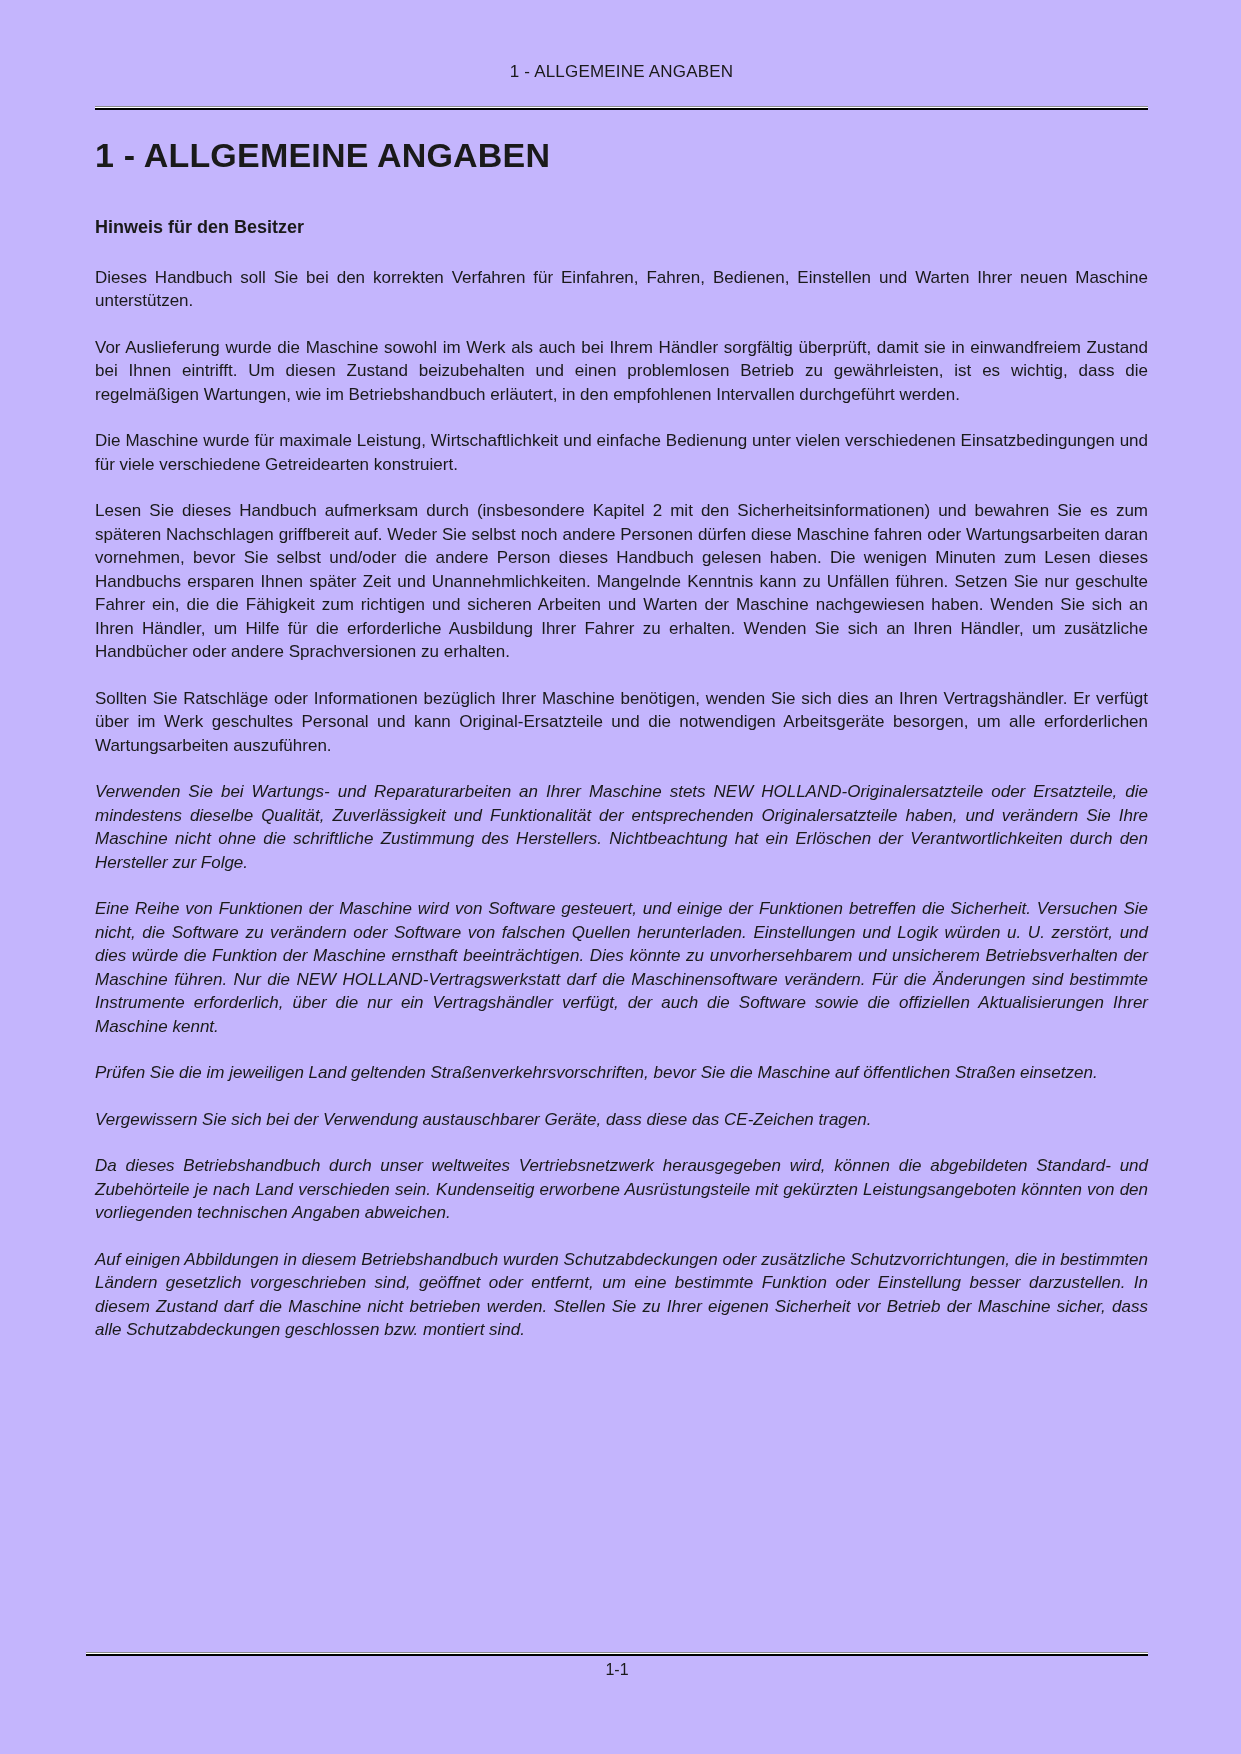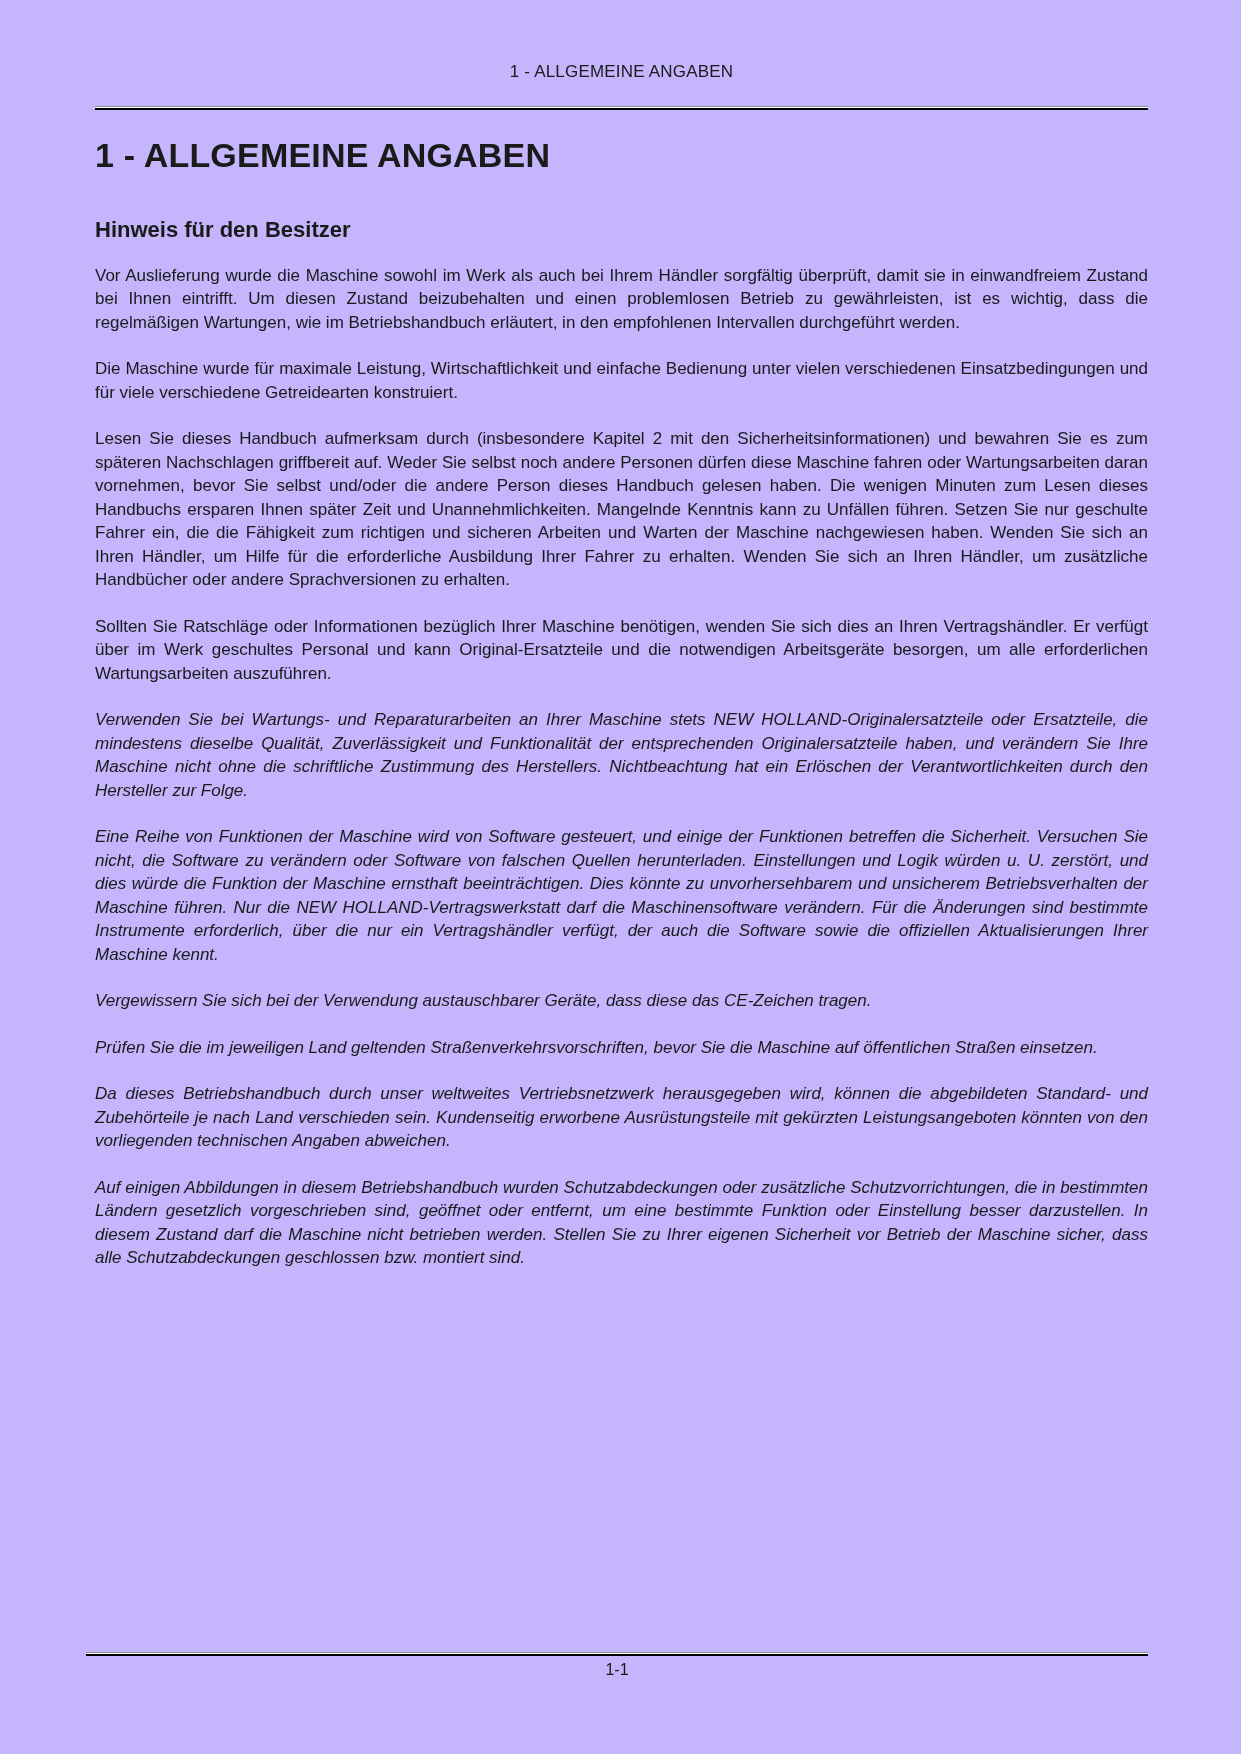--- a/index.html
+++ b/index.html
@@ -27,21 +27,21 @@
   .rule .dark  { height:2px; background:#000000; }
 
   h1.chapter-title {
     font-size:34px;
     font-weight:bold;
     margin:28px 0 0 0;
     line-height:1.05;
     letter-spacing:0.2px;
   }
   h2.section-title {
-    font-size:22px;
+    font-size:18px;
     font-weight:bold;
     margin:44px 0 0 0;
     line-height:1.05;
   }
 
   .bodytext p, .bodytext .note {
     font-size:17px;
     line-height:23.5px;
     text-align:justify;
     margin:23px 0 0 0;
@@ -77,38 +77,39 @@
       <div class="gap"></div>
       <div class="dark"></div>
     </div>
 
     <h1 class="chapter-title">1 - ALLGEMEINE ANGABEN</h1>
 
     <h2 class="section-title">Hinweis für den Besitzer</h2>
 
     <div class="bodytext">
 
+      <p class="first">Dieses Handbuch soll Sie bei den korrekten Verfahren für Einfahren, Fahren, Bedienen, Einstellen und Warten Ihrer neuen Maschine unterstützen.</p>
 
       <p>Vor Auslieferung wurde die Maschine sowohl im Werk als auch bei Ihrem Händler sorgfältig überprüft, damit sie in einwandfreiem Zustand bei Ihnen eintrifft. Um diesen Zustand beizubehalten und einen problemlosen Betrieb zu gewährleisten, ist es wichtig, dass die regelmäßigen Wartungen, wie im Betriebshandbuch erläutert, in den empfohlenen Intervallen durchgeführt werden.</p>
 
       <p>Die Maschine wurde für maximale Leistung, Wirtschaftlichkeit und einfache Bedienung unter vielen verschiedenen Einsatzbedingungen und für viele verschiedene Getreidearten konstruiert.</p>
 
       <p>Lesen Sie dieses Handbuch aufmerksam durch (insbesondere Kapitel 2 mit den Sicherheitsinformationen) und bewahren Sie es zum späteren Nachschlagen griffbereit auf.  Weder Sie selbst noch andere Personen dürfen diese Maschine fahren oder Wartungsarbeiten daran vornehmen, bevor Sie selbst und/oder die andere Person dieses Handbuch gelesen haben.  Die wenigen Minuten zum Lesen dieses Handbuchs ersparen Ihnen später Zeit und Unannehmlichkeiten.  Mangelnde Kenntnis kann zu Unfällen führen.  Setzen Sie nur geschulte Fahrer ein, die die Fähigkeit zum richtigen und sicheren Arbeiten und Warten der Maschine nachgewiesen haben. Wenden Sie sich an Ihren Händler, um Hilfe für die erforderliche Ausbildung Ihrer Fahrer zu erhalten. Wenden Sie sich an Ihren Händler, um zusätzliche Handbücher oder andere Sprachversionen zu erhalten.</p>
 
       <p>Sollten Sie Ratschläge oder Informationen bezüglich Ihrer Maschine benötigen, wenden Sie sich dies an Ihren Vertragshändler.  Er verfügt über im Werk geschultes Personal und kann Original-Ersatzteile und die notwendigen Arbeitsgeräte besorgen, um alle erforderlichen Wartungsarbeiten auszuführen.</p>
 
       <div class="note italic">
         <div class="note-line"><span>Verwenden Sie bei Wartungs- und Reparaturarbeiten an Ihrer Maschine stets NEW HOLLAND-Originalersatzteile oder Ersatzteile, die mindestens dieselbe Qualität, Zuverlässigkeit und Funktionalität der entsprechenden Originalersatzteile haben, und verändern Sie Ihre Maschine nicht ohne die schriftliche Zustimmung des Herstellers.  Nichtbeachtung hat ein Erlöschen der Verantwortlichkeiten durch den Hersteller zur Folge.</span></div>
       </div>
 
       <p class="italic">Eine Reihe von Funktionen der Maschine wird von Software gesteuert, und einige der Funktionen betreffen die Sicherheit.  Versuchen Sie nicht, die Software zu verändern oder Software von falschen Quellen herunterladen.  Einstellungen und Logik würden u. U. zerstört, und dies würde die Funktion der Maschine ernsthaft beeinträchtigen.  Dies könnte zu unvorhersehbarem und unsicherem Betriebsverhalten der Maschine führen.  Nur die NEW HOLLAND-Vertragswerkstatt darf die Maschinensoftware verändern.  Für die Änderungen sind bestimmte Instrumente erforderlich, über die nur ein Vertragshändler verfügt, der auch die Software sowie die offiziellen Aktualisierungen Ihrer Maschine kennt.</p>
 
+      <p class="italic">Prüfen Sie die im jeweiligen Land geltenden Straßenverkehrsvorschriften, bevor Sie die Maschine auf öffentlichen Straßen einsetzen.</p>
+
       <p class="italic">Vergewissern Sie sich bei der Verwendung austauschbarer Geräte, dass diese das CE-Zeichen tragen.</p>
-
-      <p class="italic">Prüfen Sie die im jeweiligen Land geltenden Straßenverkehrsvorschriften, bevor Sie die Maschine auf öffentlichen Straßen einsetzen.</p>
 
       <p class="italic">Da dieses Betriebshandbuch durch unser weltweites Vertriebsnetzwerk herausgegeben wird, können die abgebildeten Standard- und Zubehörteile je nach Land verschieden sein.  Kundenseitig erworbene Ausrüstungsteile mit gekürzten Leistungsangeboten könnten von den vorliegenden technischen Angaben abweichen.</p>
 
       <p class="italic">Auf einigen Abbildungen in diesem Betriebshandbuch wurden Schutzabdeckungen oder zusätzliche Schutzvorrichtungen, die in bestimmten Ländern gesetzlich vorgeschrieben sind, geöffnet oder entfernt, um eine bestimmte Funktion oder Einstellung besser darzustellen.  In diesem Zustand darf die Maschine nicht betrieben werden.  Stellen Sie zu Ihrer eigenen Sicherheit vor Betrieb der Maschine sicher, dass alle Schutzabdeckungen geschlossen bzw.  montiert sind.</p>
 
     </div>
   </div>
 
   <div class="footer">
     <div class="rule">

